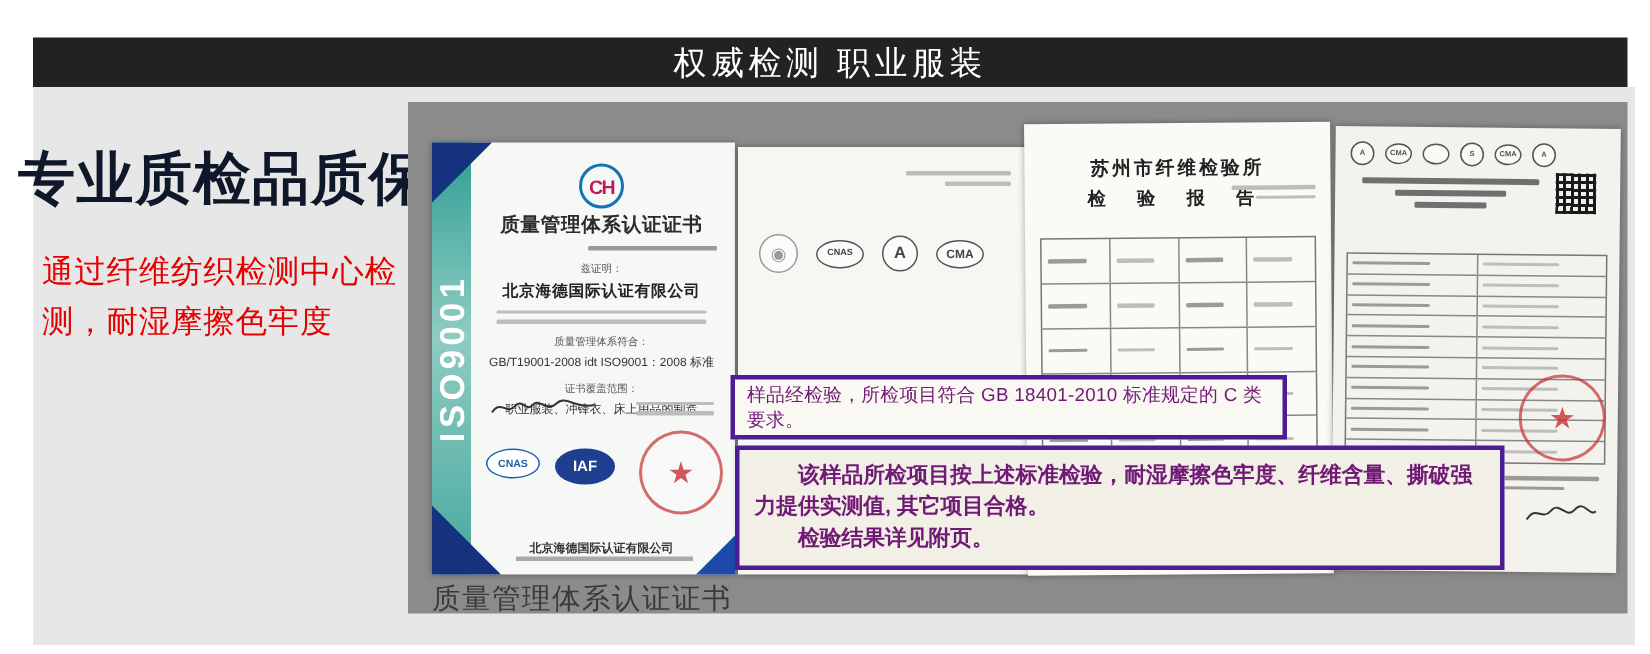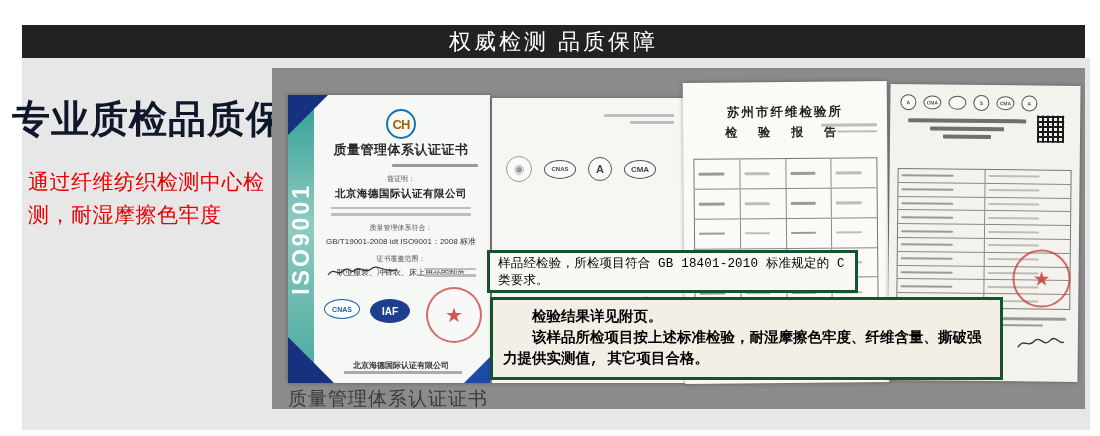--- a/index.html
+++ b/index.html
@@ -48,21 +48,21 @@
     color:#fff; font-weight:bold; font-size:23px; letter-spacing:3px;
     font-family:"Liberation Sans",sans-serif;
   }
   .tri { position:absolute; width:0; height:0; }
   .tri-tl { left:0; top:0; border-top:40px solid #16317d; border-right:40px solid transparent; }
   .tri-bl { left:0; bottom:0; border-bottom:46px solid #16317d; border-right:46px solid transparent; }
   .tri-br { right:0; bottom:0; border-bottom:26px solid #1d49a8; border-left:26px solid transparent; }
   .doc1-content { position:absolute; left:28px; right:4px; top:0; bottom:0; text-align:center; }
   .ch-logo {
     margin:14px auto 2px; width:30px; height:30px; border-radius:50%;
-    border:2px solid #1273b5; color:#a16207; font-size:13px; font-weight:bold;
+    border:2px solid #1273b5; color:#be185d; font-size:13px; font-weight:bold;
     display:flex; align-items:center; justify-content:center; letter-spacing:-1px;
   }
   .cert-title { font-size:13px; font-weight:bold; color:#2b2b2b; letter-spacing:0.5px; margin-top:2px;
     font-family:"Liberation Serif","DejaVu Serif",serif; }
   .cert-no-bar { width:86px; height:2.5px; background:#9a9a9a; margin:5px 8px 0 auto; }
   .cert-small { font-size:7px; color:#555; margin-top:7px; }
   .cert-company { font-size:10.5px; font-weight:bold; color:#222; margin-top:3px; letter-spacing:0.5px; }
   .cert-std { font-size:8px; color:#333; margin-top:3px; }
   .cert-lines { display:flex; flex-direction:column; align-items:center; gap:4px; margin-top:6px; }
   .sig-row { position:absolute; left:10px; right:10px; top:168px; display:flex; justify-content:space-between; align-items:center; }
@@ -116,39 +116,39 @@
   .d4-row { display:flex; border-bottom:1px solid #888; height:10%; }
   .d4-row:last-child { border-bottom:none; }
   .d4-cell { flex:1; border-right:1px solid #888; display:flex; align-items:center; padding:0 3px; }
   .d4-cell:last-child { border-right:none; }
   .d4-cell .bar { height:2px; width:65%; }
   .doc4-par { position:absolute; left:14px; right:12px; top:232px; display:flex; flex-direction:column; gap:4px; }
   .doc4 .stamp { position:absolute; right:8px; top:164px; width:58px; height:58px; font-size:20px; }
   .doc4-sig { position:absolute; right:12px; bottom:26px; }
   .doc4-foot { position:absolute; left:12px; bottom:8px; display:flex; flex-direction:column; gap:3px; }
   
-  .callout { position:absolute; border:3px solid #14532d; z-index:6;
-    font-family:Liberation Mono, monospace; color:#000000; }
+  .callout { position:absolute; border:3px solid #4c1d95; z-index:6;
+    font-family:Liberation Sans, sans-serif; color:#701a75; }
   .callout1 { left:215px; top:182px; width:371px; height:43px; background:#faf8f3;
     display:flex; align-items:center; padding:0 8px; font-size:12.5px; letter-spacing:0.2px; }
   .callout2 { left:218px; top:229px; width:513px; height:83px; background:#f2efe7;
     padding:7px 10px 0 10px; font-size:14.5px; font-weight:600; line-height:1.45; }
   .callout2 p { text-indent:2em; }
   
   .caption-row { position:absolute; left:16px; top:318px; z-index:7; display:flex; gap:22px;
     color:#3a3a3a; font-size:19px; letter-spacing:1px; }
   svg.sig path { stroke:#333; fill:none; stroke-width:1.3; }
 </style>
 </head>
 <body>
 
 <div id="screen">
 
   <div class="top-bar">
-    <span>权威检测 品质保障</span>
+    <span>权威检测 职业服装</span>
   </div>
 
   <div class="section-bg"></div>
 
   <div class="intro-title">专业质检品质保证</div>
   <div class="intro-sub">通过纤维纺织检测中心检测，耐湿摩擦色牢度</div>
 
   <div class="photo-panel">
 
     <div class="doc doc1">
@@ -427,21 +427,21 @@
         <div class="bar faint" style="width:64px;height:2.5px"></div>
         <div class="bar faint" style="width:48px;height:2.5px"></div>
         <div class="bar faint" style="width:56px;height:2.5px"></div>
       </div>
     </div>
 
     <div class="callout callout1">
       <span>样品经检验，所检项目符合 GB 18401-2010 标准规定的 C 类要求。</span>
     </div>
     <div class="callout callout2">
+      <p>该样品所检项目按上述标准检验，耐湿摩擦色牢度、纤维含量、撕破强力提供实测值, 其它项目合格。</p>
       <p>检验结果详见附页。</p>
-      <p>该样品所检项目按上述标准检验，耐湿摩擦色牢度、纤维含量、撕破强力提供实测值, 其它项目合格。</p>
     </div>
 
     <div class="caption-row">
       <span>质量管理体系认证证书</span>
     </div>
   </div>
 </div>
 
 </body></html>

